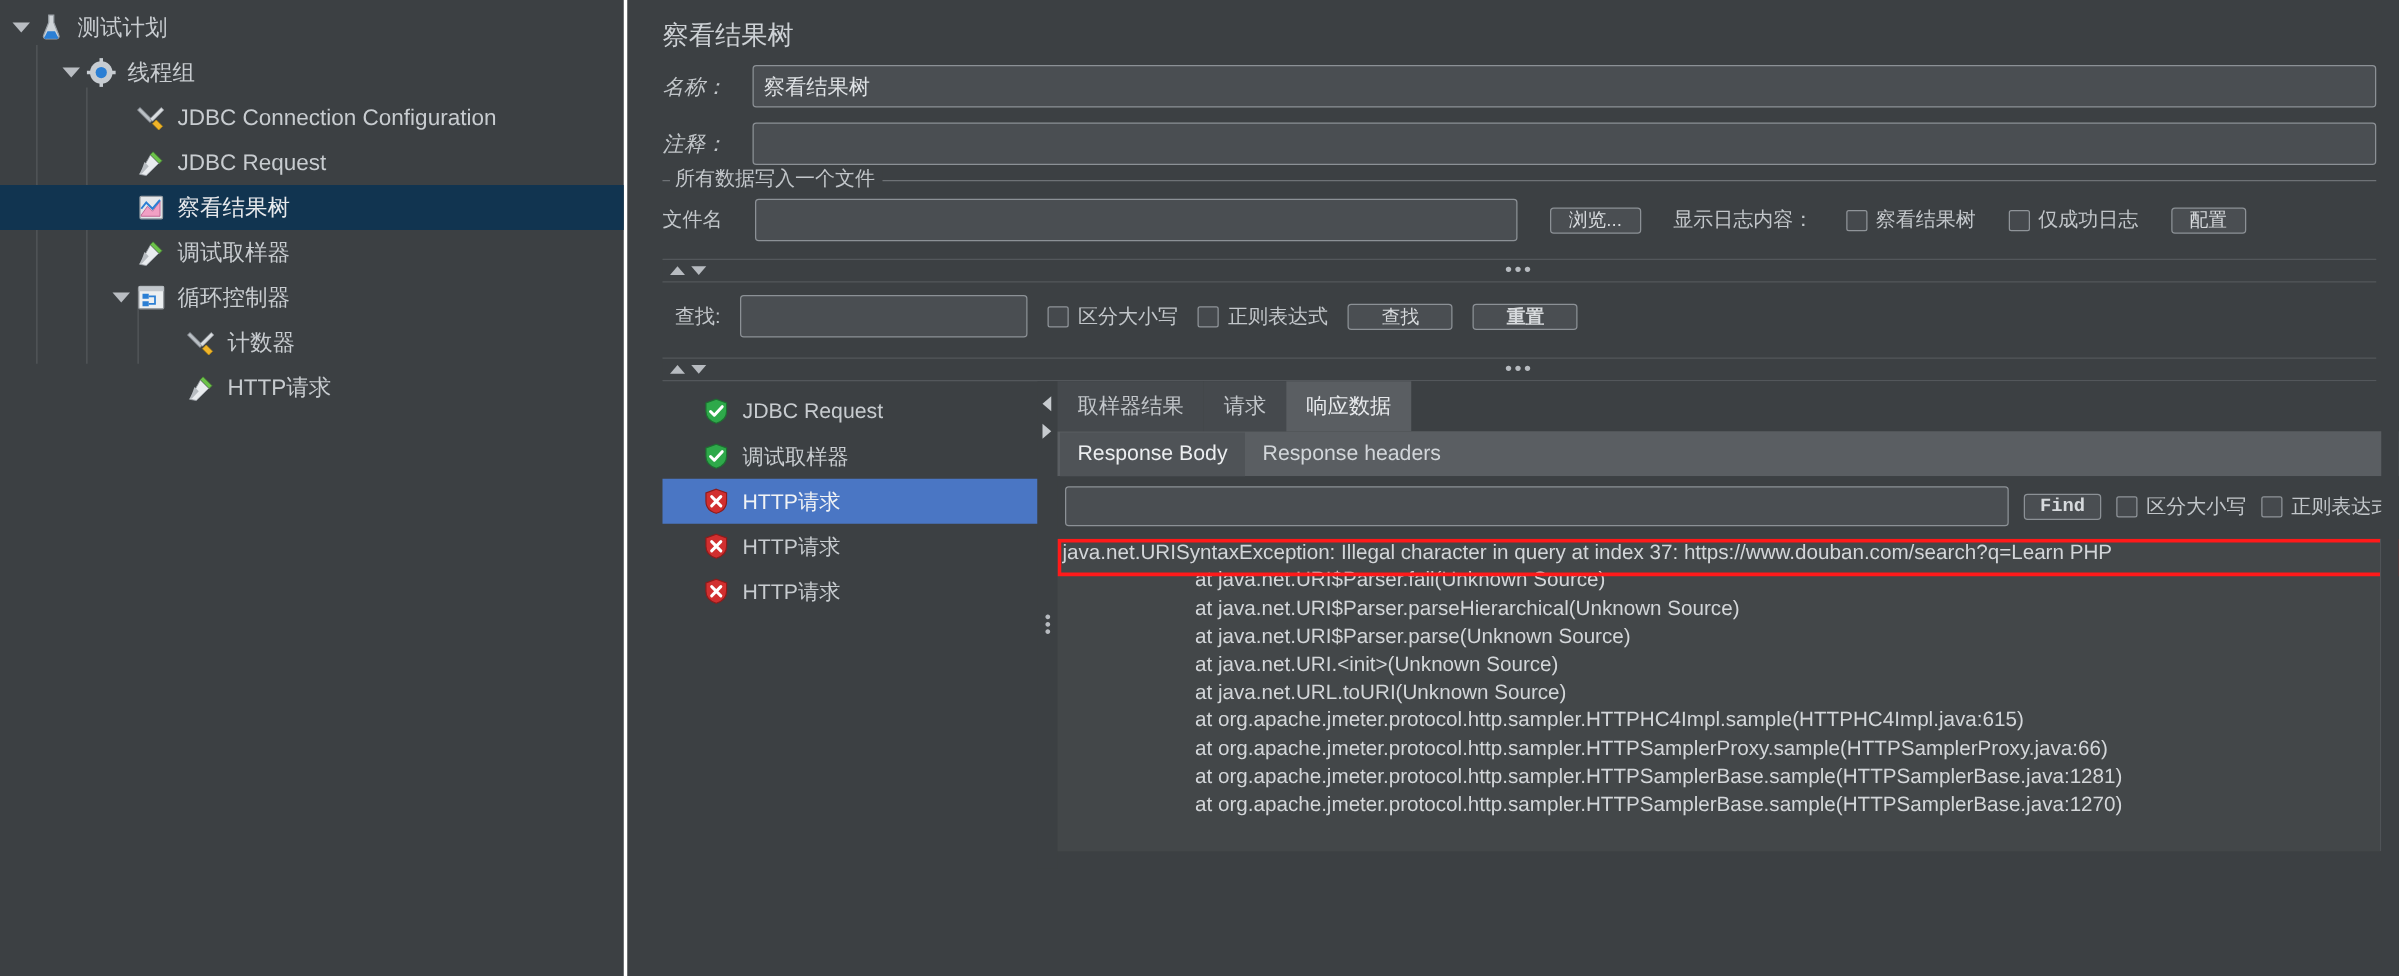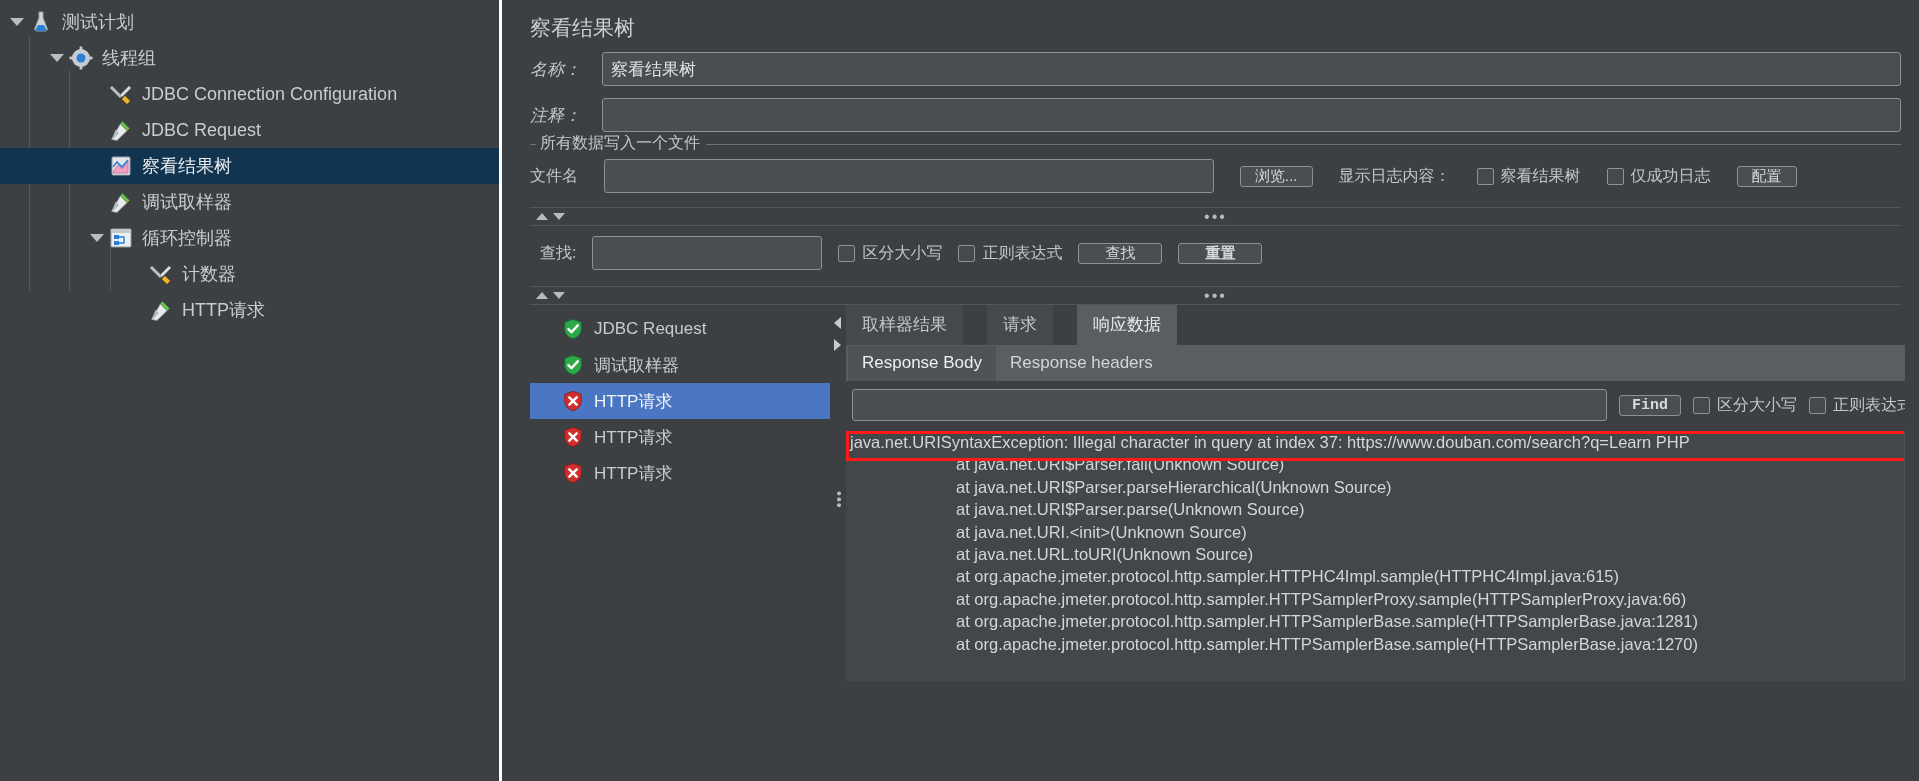--- a/index.html
+++ b/index.html
@@ -291,21 +291,20 @@
   .results-right {
     flex: 1 1 auto;
     min-width: 0;
     position: relative;
   }
   .tabs {
     display: flex;
     align-items: flex-start;
     height: 40px;
     background: #3c4043;
-    gap: 24px;
   }
   .tab {
     font-size: 17px;
     color: #c2c6ca;
     padding: 8px 16px 9px;
     background: #45494d;
     cursor: pointer;
     white-space: nowrap;
   }
   .tab.active {

